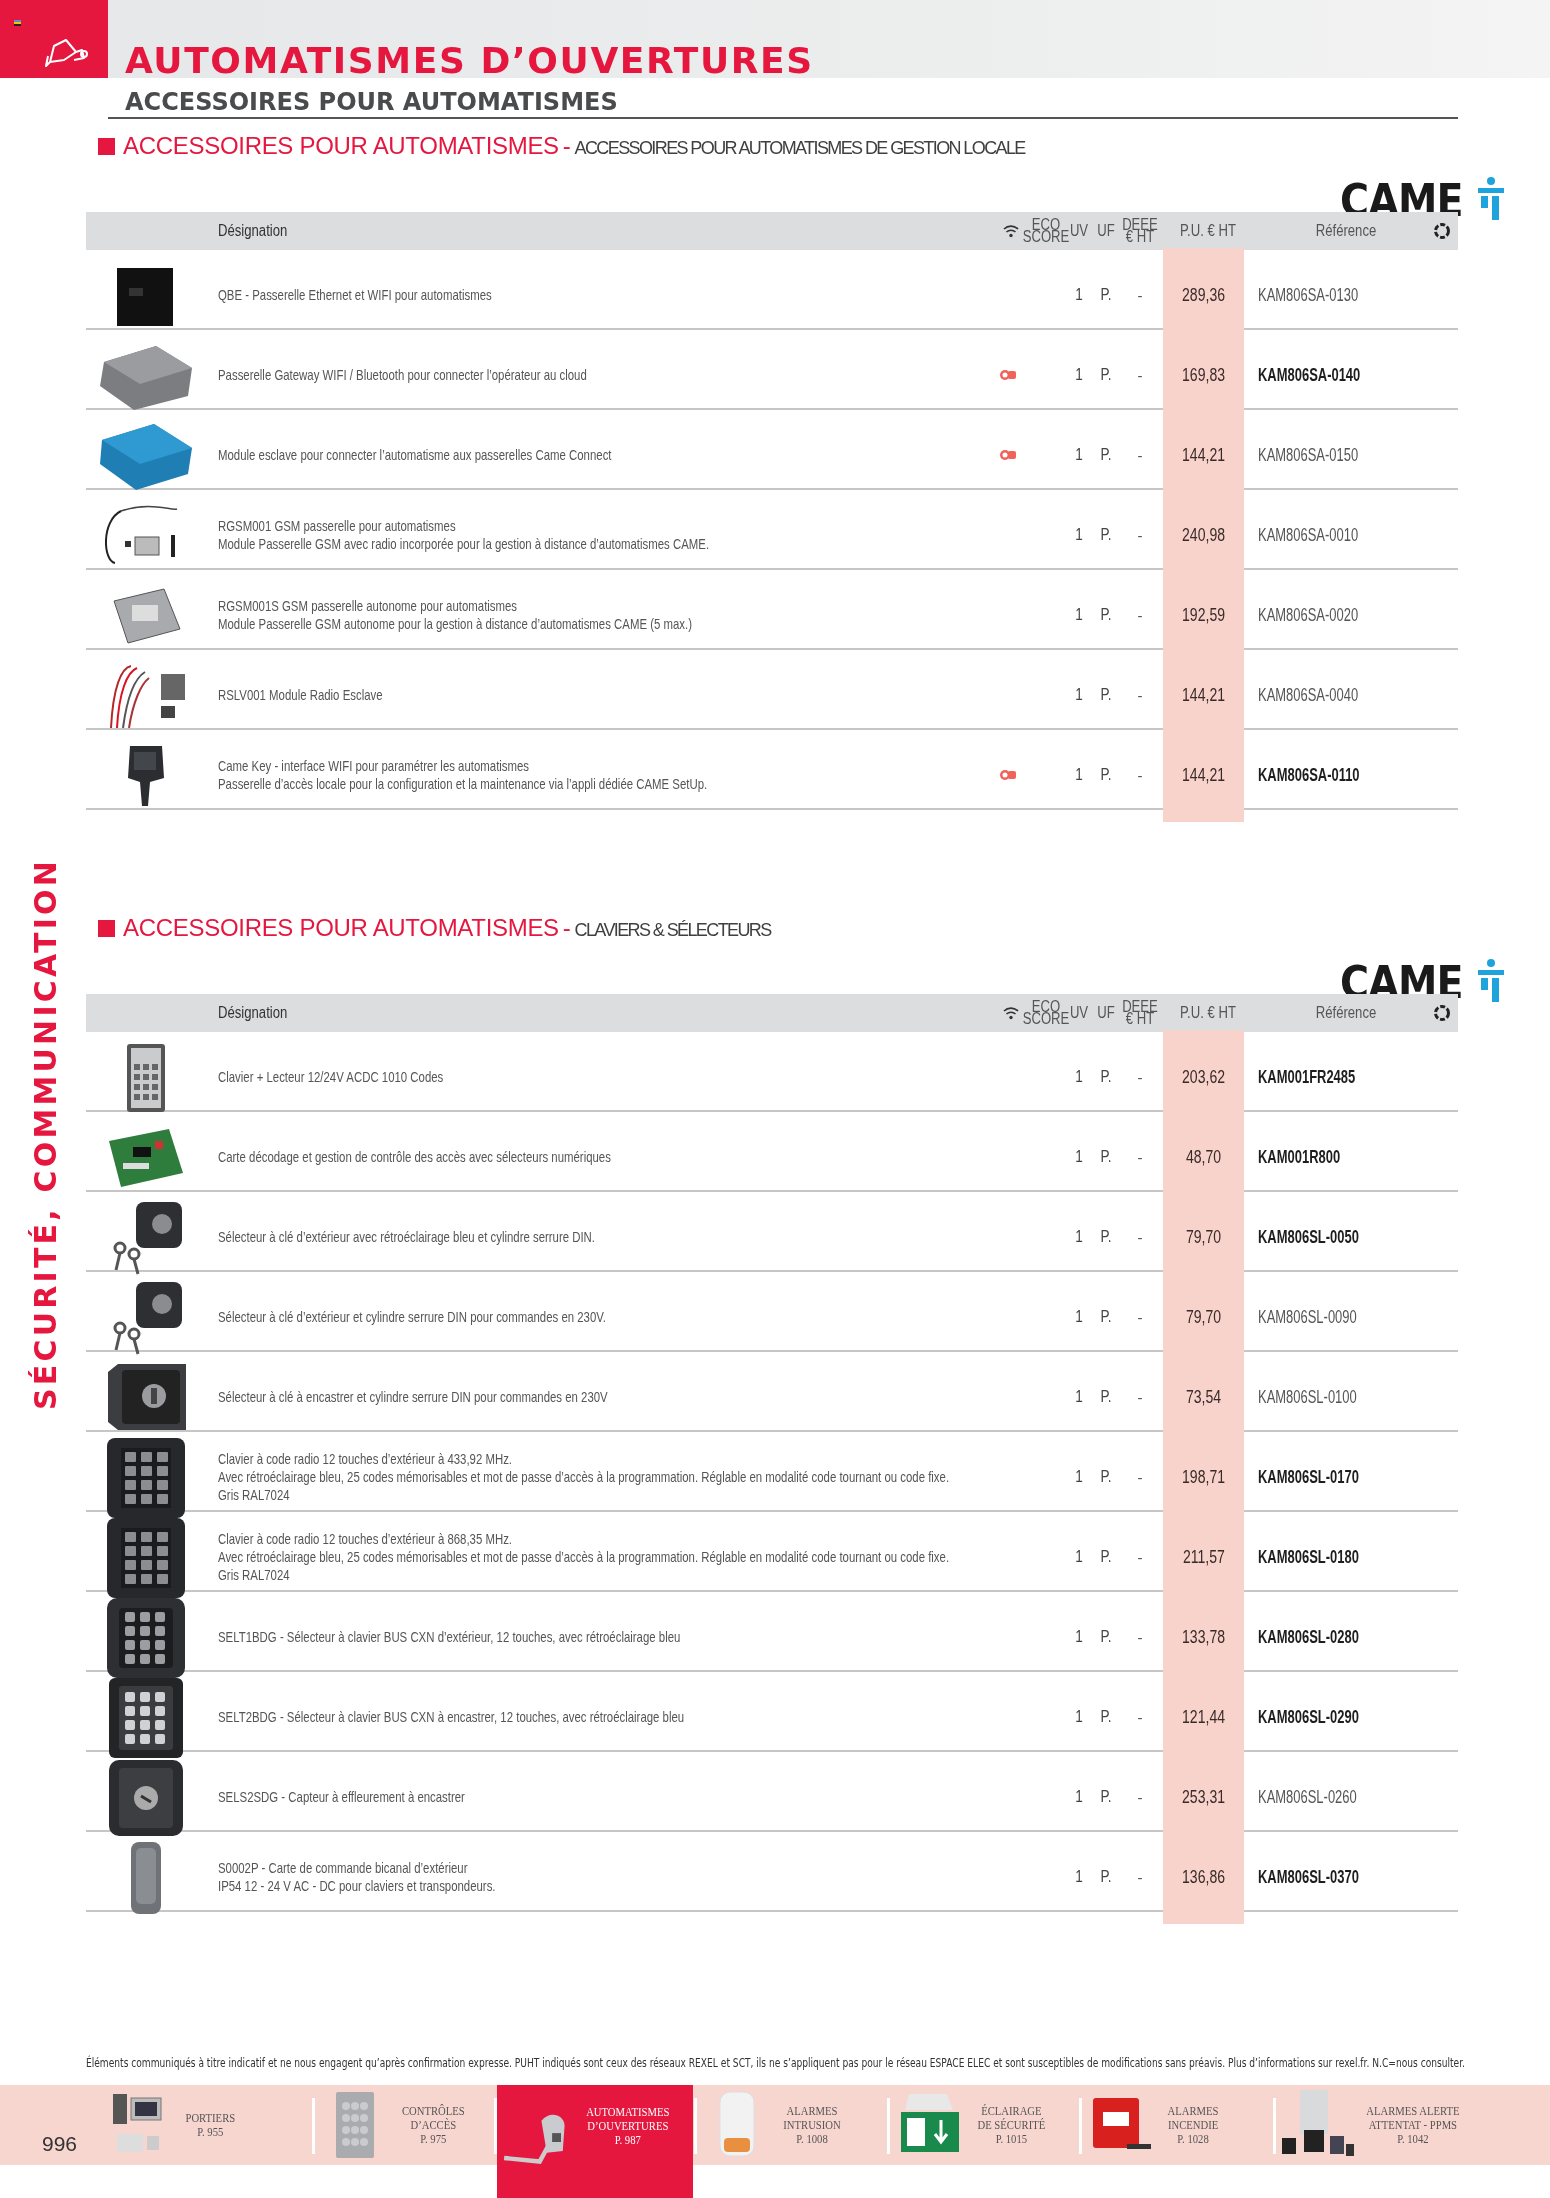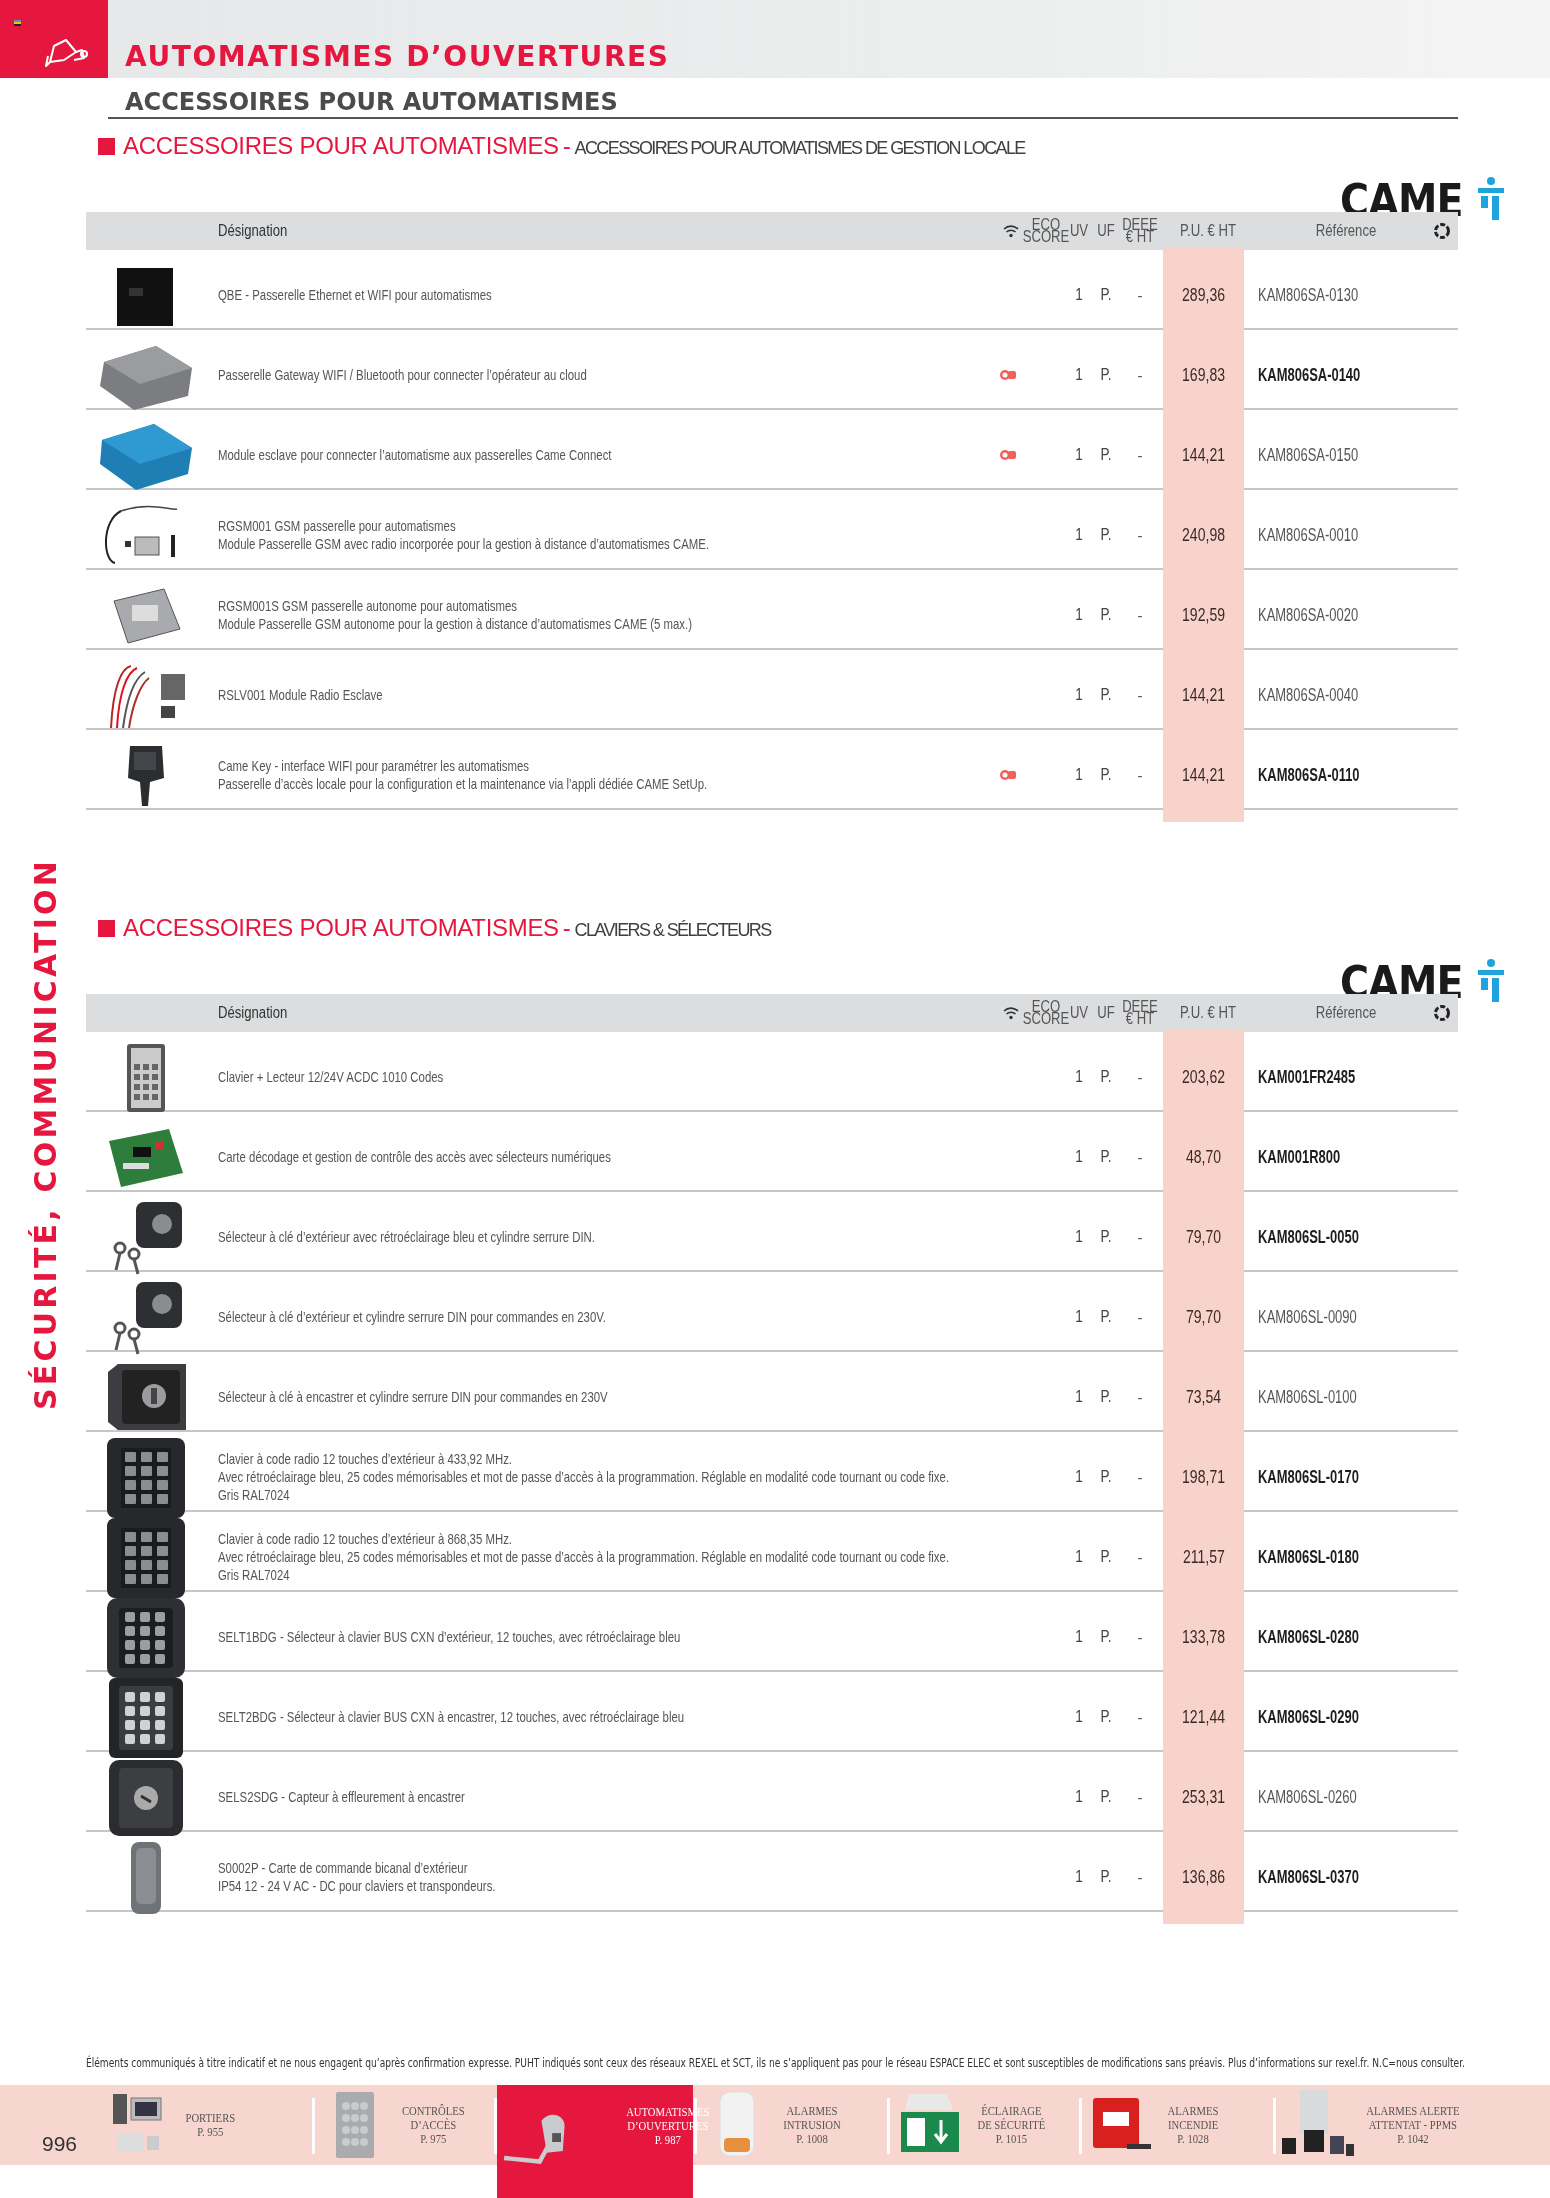--- a/index.html
+++ b/index.html
@@ -7,21 +7,21 @@
   body { position: relative; font-family: "Liberation Sans", sans-serif; color: #444; }
 
   
   .top-band { position: absolute; left: 0; top: 0; width: 1550px; height: 78px;
     background: linear-gradient(90deg, #e6e7e9 0%, #eceded 60%, #f4f4f4 100%); }
   .corner-block { position: absolute; left: 0; top: 0; width: 108px; height: 78px; background: #e5173f; }
   .corner-flag { position: absolute; left: 14px; top: 20px; width: 7px; height: 8px; }
   .corner-flag span { display: block; height: 2px; }
   .camera-icon { position: absolute; left: 44px; top: 38px; }
   .main-title { position: absolute; left: 125px; top: 40px; font-family: "DejaVu Sans", sans-serif;
-    font-weight: bold; font-size: 28px; letter-spacing: 1.6px; color: #e5173f; }
+    font-weight: bold; font-size: 36px; letter-spacing: 1.6px; color: #e5173f; }
   .sub-title { position: absolute; left: 125px; top: 88px; font-family: "DejaVu Sans", sans-serif;
     font-weight: bold; font-size: 24px; color: #4a4b4d; }
   .sub-title-rule { position: absolute; left: 108px; top: 117px; width: 1350px; height: 2px; background: #555; }
 
   
   .side-label { position: absolute; left: 28px; top: 1410px; transform-origin: 0 0; transform: rotate(-90deg);
     font-family: "DejaVu Sans", sans-serif; font-weight: bold; font-size: 30px; letter-spacing: 3.2px;
     color: #e5173f; white-space: nowrap; }
 
   
@@ -715,21 +715,21 @@
             <circle cx="25" cy="54" r="4"></circle>
             <circle cx="34" cy="54" r="4"></circle>
           </g>
         </svg>
       </div>
       <div class="label">CONTRÔLES
 D’ACCÈS
 P. 975</div>
     </div>
     <div class="nav-sep" style="left: 312px;"></div>
-    <div class="nav-item active" style="left: 497px; width: 196px; gap: 40px;">
+    <div class="nav-item active" style="left: 497px; width: 196px;">
       <div class="thumb">
         <svg width="90" height="80" viewBox="0 0 90 80">
           <path d="M8 58 L48 62 L60 40" stroke="#ccc" stroke-width="5" fill="none"></path>
           <path d="M50 16 C60 4 76 10 76 22 L74 50 L56 52 Z" fill="#c9cbce"></path>
           <rect x="62" y="30" width="10" height="10" fill="#555"></rect>
         </svg>
       </div>
       <div class="label" style="margin-top: -32px;">AUTOMATISMES
 D’OUVERTURES
 P. 987</div>

